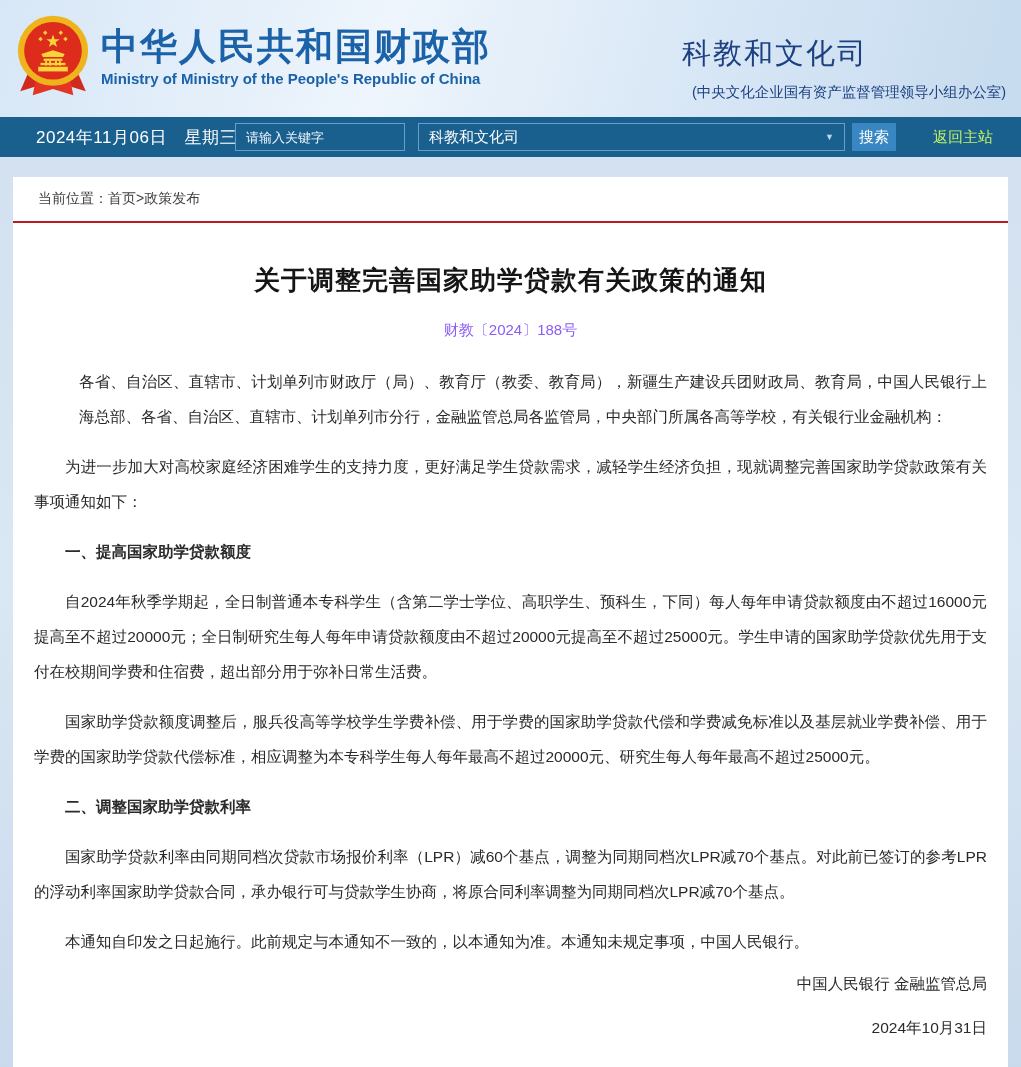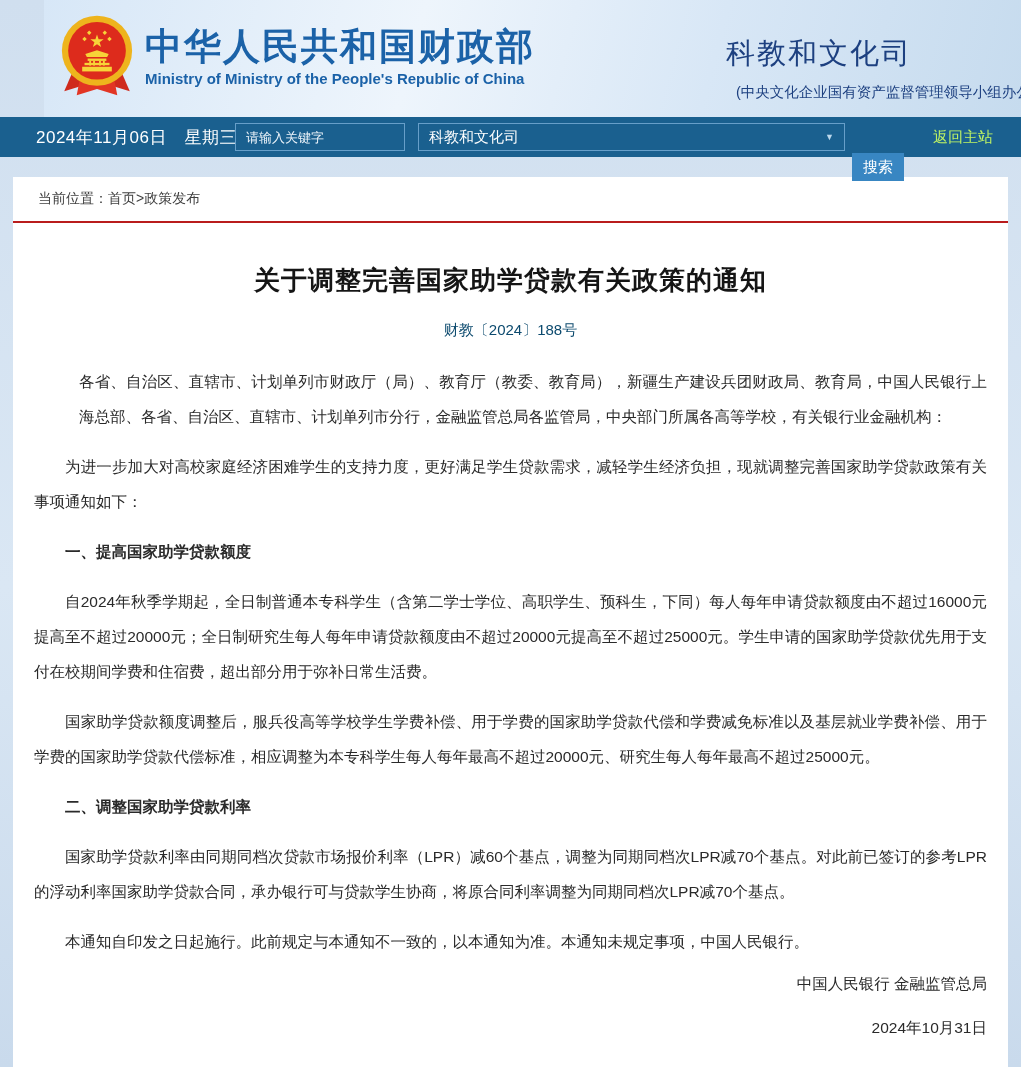--- a/index.html
+++ b/index.html
@@ -13,21 +13,21 @@
   body{
     width:1021px;height:1067px;overflow:hidden;
     font-family:"Liberation Sans",sans-serif;
     background:#d4e2f1;
   }
   .page{width:1021px;height:1067px;
     background:linear-gradient(180deg,#d0dfef 0%,#dae7f4 55%,#c9daec 100%);}
 
   
   .site-header{position:relative;height:117px;
-    background:linear-gradient(105deg,#d7e7f7 0%,#eef5fc 38%,#d8e7f6 68%,#c6dbee 100%);margin-left:44px;}
+    background:linear-gradient(105deg,#d7e7f7 0%,#eef5fc 38%,#d8e7f6 68%,#c6dbee 100%);}
   .brand{position:absolute;left:14px;top:12px;display:flex;align-items:center;cursor:pointer;}
   .emblem{display:block;width:78px;height:90px;}
   .brand-text{margin-left:9px;}
   .site-title{font-size:37px;font-weight:bold;color:var(--title-blue);letter-spacing:2px;line-height:1.1;}
   .site-subtitle{font-size:15px;font-weight:bold;color:var(--title-blue);margin-top:3px;}
   .dept{position:absolute;left:668px;top:34px;width:348px;}
   .dept-title{font-size:29px;color:var(--dept-blue);letter-spacing:2px;padding-left:14px;}
   .dept-subtitle{font-size:14.5px;color:var(--dept-blue);margin-top:9px;padding-left:24px;white-space:nowrap;}
 
   
@@ -36,36 +36,36 @@
     color:#ffffff;font-size:17px;letter-spacing:0.5px;}
   .nav-search{position:absolute;left:235px;top:6px;width:170px;height:28px;
     background:transparent;border:1px solid #679fc9;color:#fff;
     padding:0 10px;font-size:13px;font-family:"Liberation Sans",sans-serif;outline:none;}
   .nav-search::placeholder{color:#eef5fb;opacity:1;}
   .nav-select{position:absolute;left:418px;top:6px;width:427px;height:28px;
     border:1px solid #679fc9;color:#fff;font-size:15px;
     display:flex;align-items:center;justify-content:space-between;
     padding:0 10px;cursor:pointer;}
   .caret{font-size:9px;color:#bcd8ec;line-height:1;}
-  .nav-btn{position:absolute;left:852px;top:6px;width:52px;height:28px;
+  .nav-btn{position:absolute;left:852px;top:6px;width:44px;height:28px;
     background:var(--accent);border:none;color:#fff;font-size:15px;cursor:pointer;
-    font-family:"Liberation Sans",sans-serif;margin-top:30px;}
+    font-family:"Liberation Sans",sans-serif;}
   .nav-home{position:absolute;left:933px;top:50%;transform:translateY(-50%);
     color:#bef264;font-size:15px;text-decoration:none;cursor:pointer;}
 
   
   .content-card{margin:20px 13px 0;background:#ffffff;min-height:890px;}
   .breadcrumb{padding:13px 25px 13px;font-size:14px;color:#3f3f3f;
     border-bottom:2px solid #b91c1c;}
   .breadcrumb a{color:#3f3f3f;text-decoration:none;cursor:pointer;}
 
   .article{padding:0 21px 30px;}
   .doc-title{margin:40px 0 0;text-align:center;font-size:26px;font-weight:bold;
     color:#151515;letter-spacing:1px;}
-  .doc-number{margin-top:23px;text-align:center;font-size:15px;color:#0c4a6e;}
+  .doc-number{margin-top:23px;text-align:center;font-size:15px;color:#8b5cf6;}
   .article-body{margin-top:24px;font-size:15.5px;line-height:35px;color:#2a2a2a;
     text-align:justify;}
   .para{margin:0 0 15px;text-indent:2em;}
   .para.noindent{text-indent:0;margin-left:45px;}
   .para.heading{font-weight:bold;}
   .signatures{margin-top:12px;font-size:15.5px;color:#2a2a2a;}
   .sign-line{text-align:right;margin:0 0 24px;line-height:20px;}
   .sign-line:last-child{margin-bottom:0;}
 </style>
 </head>

